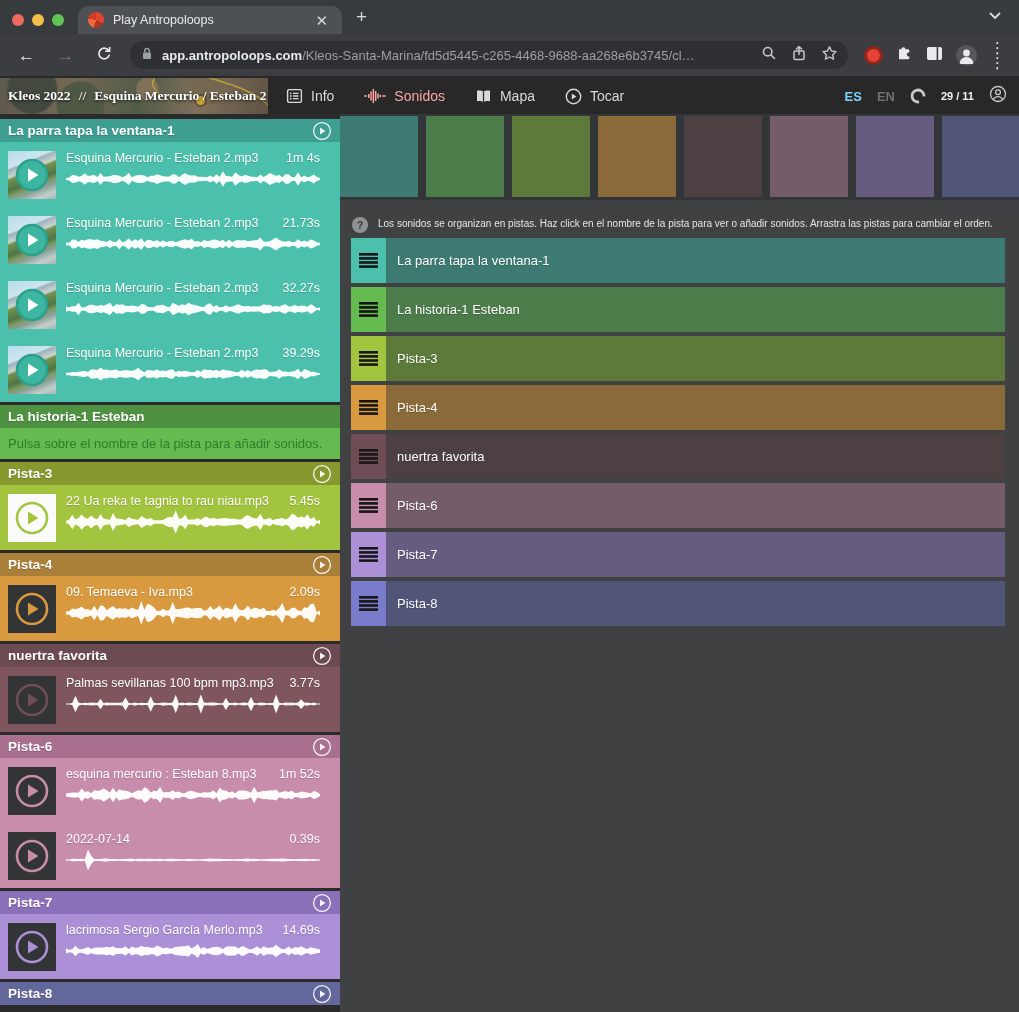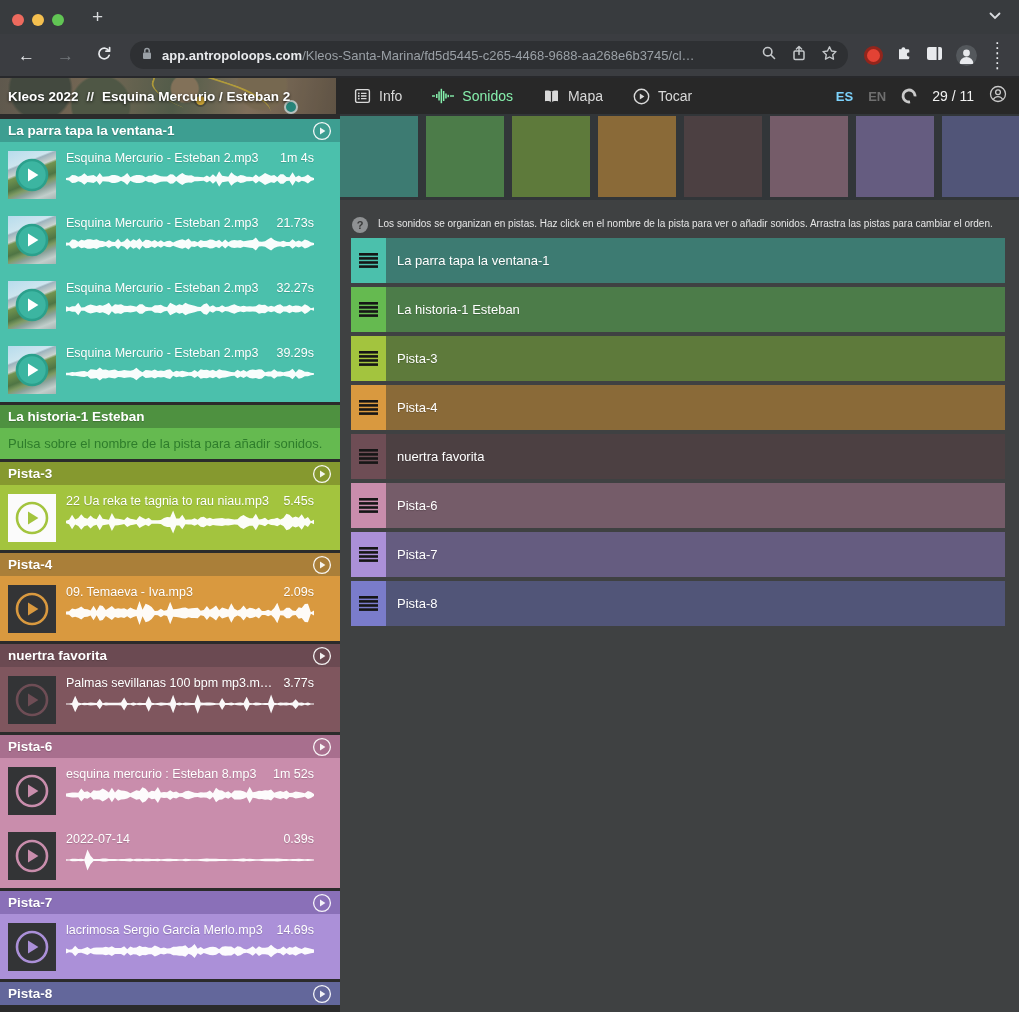--- a/index.html
+++ b/index.html
@@ -32,59 +32,59 @@
   .url .path{color:#9aa0a6;}
   .boxicons{display:flex;align-items:center;gap:14px;margin-left:10px;}
   .ticons{display:flex;align-items:center;gap:13px;padding:0 4px 0 6px;}
   .record-dot{width:13px;height:13px;border-radius:50%;background:#e34234;border:3px solid #92251c;box-sizing:content-box;}
   .avatar-chip{width:21px;height:21px;border-radius:50%;background:#54585c;overflow:hidden;position:relative;}
   .avatar-chip svg{position:absolute;inset:0;}
   .menu-dots{color:#e8eaed;font-size:15px;letter-spacing:0;line-height:1;}
 
   
   .app-header{height:36px;display:flex;flex:none;background:#282828;}
-  .header-photo{width:336px;flex:none;position:relative;overflow:hidden;
+  .header-photo{width:268px;flex:none;position:relative;overflow:hidden;
     background:
       radial-gradient(circle at 78% 20%, #8c7a5d 0 9%, transparent 10%),
       radial-gradient(circle at 30% 75%, #5c6650 0 12%, transparent 13%),
       radial-gradient(circle at 55% 30%, #9a8668 0 7%, transparent 8%),
       radial-gradient(circle at 12% 30%, #4d5548 0 10%, transparent 11%),
-      linear-gradient(100deg,#6f675a 0%,#8a7a62 28%,#5f6b55 52%,#97836a 74%,#70614f 100%);}
+      linear-gradient(100deg,#6f675a 0%,#8a7a62 28%,#5f6b55 52%,#97836a 74%,#70614f 100%); font-family: Liberation Serif, serif;}
   .header-photo::after{content:"";position:absolute;inset:0;background:rgba(20,20,20,.18);}
   .map-line{position:absolute;left:150px;top:0;width:120px;height:36px;border:2px solid rgba(230,200,60,.8);border-radius:40%;transform:rotate(18deg);border-bottom:none;border-right:none;}
   .map-pin{position:absolute;left:196px;top:18px;width:9px;height:9px;border-radius:50%;background:#f2c23d;box-shadow:0 0 0 2px rgba(0,0,0,.25);}
   .map-dot{position:absolute;left:284px;top:22px;width:10px;height:10px;border-radius:50%;background:#2a9d8f;border:2px solid #d9e6e2;}
   .crumb{position:relative;z-index:2;display:flex;align-items:center;height:100%;padding-left:8px;gap:8px;
     color:#fff;font-size:13.5px;font-weight:bold;text-shadow:0 1px 3px rgba(0,0,0,.8);white-space:nowrap;}
   .crumb .divider{font-weight:bold;color:#f0f0f0;}
 
   .header-nav{display:flex;align-items:center;gap:30px;padding-left:18px;}
   .nav-item{display:flex;align-items:center;gap:8px;color:#d9d9d9;font-size:14px;cursor:default;}
-  .nav-item.active{color:#86efac;}
+  .nav-item.active{color:#fca5a5;}
   .nav-item svg{display:block;}
   .header-right{margin-left:auto;display:flex;align-items:center;gap:15px;padding-right:12px;}
   .lang{font-size:13px;font-weight:bold;color:#6f6f6f;}
   .lang.active{color:#7dd3fc;margin-left:8px;}
   .spinner{width:16px;height:16px;}
-  .counter{color:#f2f2f2;font-size:14px;font-weight:normal;white-space:nowrap;}
+  .counter{color:#f2f2f2;font-size:11px;font-weight:bold;white-space:nowrap;}
   .account-icon{color:#c9c9c9;}
 
   
   .content{flex:1;display:flex;min-height:0;}
 
   
   .sidebar{width:340px;flex:none;background:#2b2b2b;padding-top:5px;overflow:hidden;display:flex;flex-direction:column;}
   .track-section{flex:none;margin-bottom:3px;}
   .sec-head{height:23px;display:flex;align-items:center;padding:0 8px;background:var(--head);}
   .sec-title{color:#fff;font-weight:bold;font-size:13.5px;text-shadow:0 1px 1px rgba(0,0,0,.2);white-space:nowrap;}
   .sec-play{margin-left:auto;width:20px;height:20px;color:rgba(255,255,255,.92);}
   .sec-play svg{display:block;width:100%;height:100%;}
   .sec-body{background:var(--body);}
   .sec-hint{padding:8px 8px;font-size:13px;color:#2e7d2b;}
-  .clip{height:65px;display:flex;padding:9px 26px 0 8px;box-sizing:border-box;}
+  .clip{height:65px;display:flex;padding:9px 20px 0 8px;box-sizing:border-box;}
   .thumb{width:48px;height:48px;flex:none;position:relative;}
   .thumb-dark{background:#333436;}
   .thumb-white{background:#fbfbfb;}
   .thumb-photo{background:
       linear-gradient(158deg,#b7dcec 0%,#cde5ef 26%,#9db3bd 29%,#cbd4d0 40%,#71934f 44%,#4f7544 60%,#7d9a62 68%,#8ba29b 76%,#c2cecb 88%,#a6b5b3 100%);}
   .play-badge{position:absolute;left:50%;top:50%;width:34px;height:34px;margin:-17px 0 0 -17px;}
   .play-badge svg{display:block;width:100%;height:100%;}
   .clip-main{flex:1;min-width:0;margin-left:10px;display:flex;flex-direction:column;}
   .clip-top{display:flex;align-items:baseline;}
   .clip-title{color:#fff;font-size:12.5px;white-space:nowrap;overflow:hidden;text-overflow:ellipsis;flex:1;text-shadow:0 1px 1px rgba(0,0,0,.18);}
@@ -108,20 +108,25 @@
 </head>
 <body>
 
 <div class="window">
 
   <div class="tabbar">
     <div class="lights">
       <span class="light red"></span>
       <span class="light yellow"></span>
       <span class="light green"></span>
+    </div>
+    <div class="tab">
+      <span class="favicon"></span>
+      <span class="tab-title">Play Antropoloops</span>
+      <span class="tab-close">✕</span>
     </div>
     <span class="newtab">+</span>
     <span class="tab-search">
       <svg width="12" height="8" viewBox="0 0 12 8">
           <path d="M1.5 1.5L6 6l4.5-4.5" fill="none" stroke="#dadce0" stroke-width="1.8" stroke-linecap="round"></path>
         </svg>
     </span>
   </div>
 
   <div class="toolbar">

